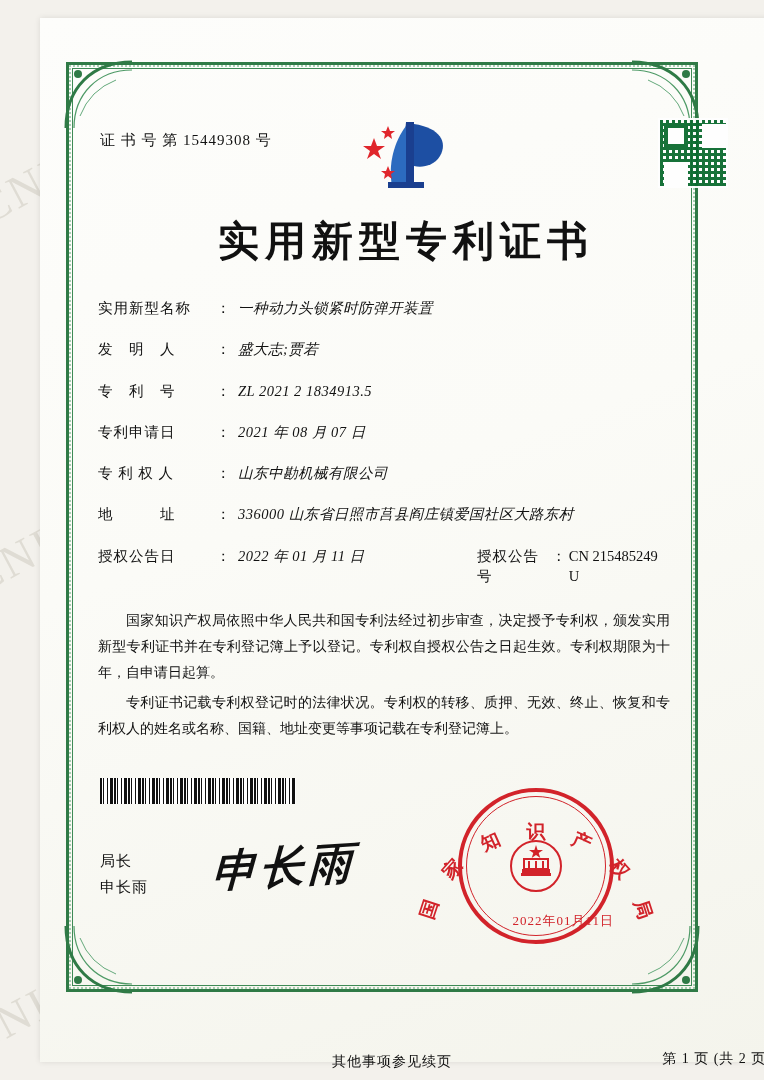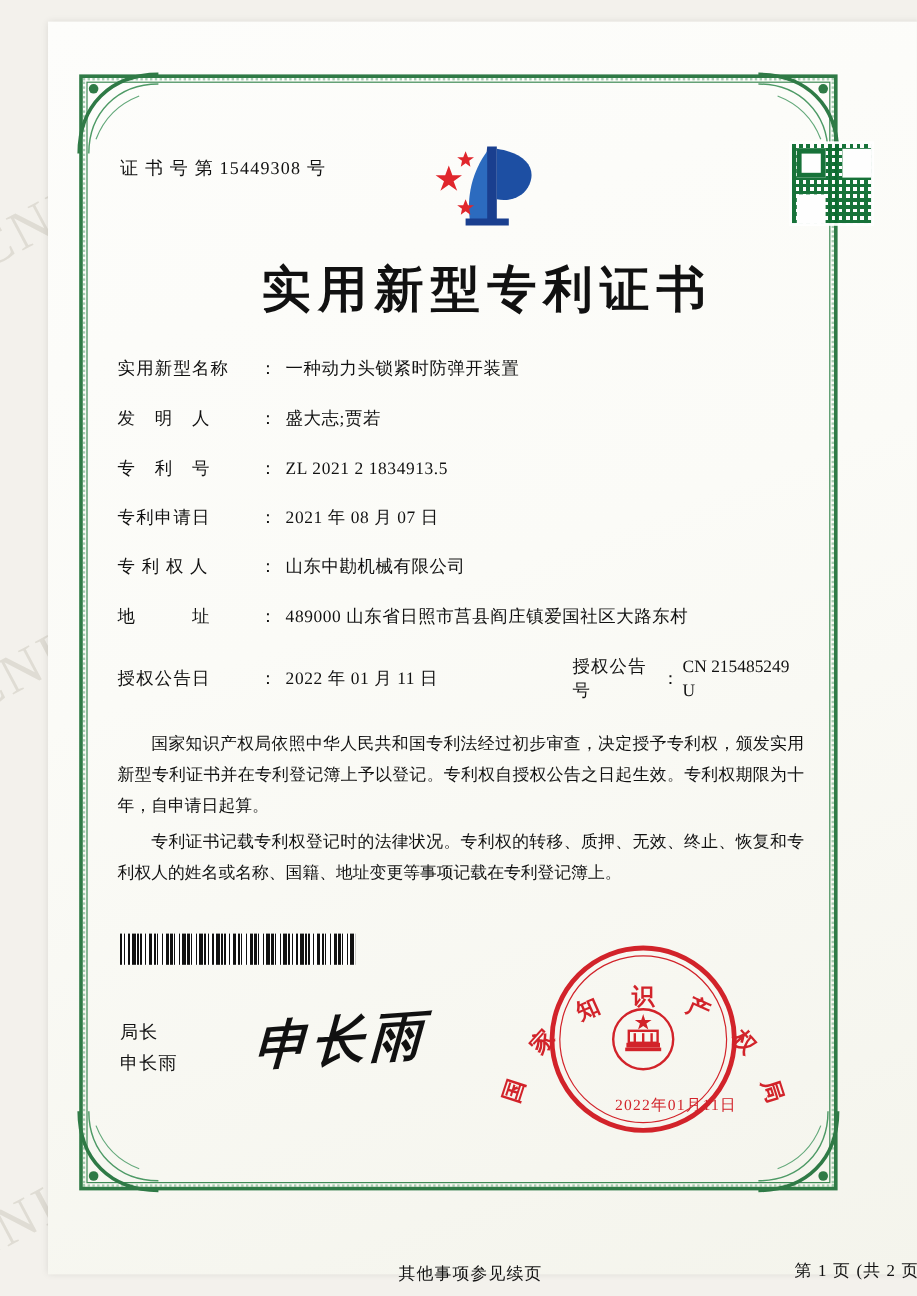--- a/index.html
+++ b/index.html
@@ -130,31 +130,31 @@
 
   .fields {
     position: absolute;
     left: 58px;
     top: 280px;
     width: 570px;
     font-size: 14.5px;
   }
   .field {
     display: flex;
-    align-items: center;
+    align-items: flex-start;
     margin-bottom: 21px;
     line-height: 1.4;
   }
   .f-label {
     width: 118px;
     flex: 0 0 118px;
     letter-spacing: 1px;
   }
   .f-colon { width: 22px; flex: 0 0 22px; }
-  .f-value { flex: 1 1 auto; letter-spacing: .5px; }
+  .f-value { flex: 1 1 auto; letter-spacing: .5px; font-style: italic; }
 
   .field.two-col .f-value { flex: 0 0 210px; }
   .sub-label { letter-spacing: 1px; margin-left: 29px; }
   .sub-colon { width: 18px; display:inline-block; }
 
   .para {
     position: absolute;
     left: 58px;
     width: 572px;
     font-size: 14px;
@@ -352,21 +352,21 @@
 
     <div class="field">
       <span class="f-label">专 利 权 人</span>
       <span class="f-colon">：</span>
       <span class="f-value">山东中勘机械有限公司</span>
     </div>
 
     <div class="field">
       <span class="f-label">地　　　址</span>
       <span class="f-colon">：</span>
-      <span class="f-value">489000  山东省日照市莒县阎庄镇爱国社区大路东村</span>
+      <span class="f-value">336000  山东省日照市莒县阎庄镇爱国社区大路东村</span>
     </div>
 
     <div class="field two-col">
       <span class="f-label">授权公告日</span>
       <span class="f-colon">：</span>
       <span class="f-value">2022 年 01 月 11 日</span>
       <span class="sub-label">授权公告号</span>
       <span class="sub-colon">：</span>
       <span>CN 215485249 U</span>
     </div>

